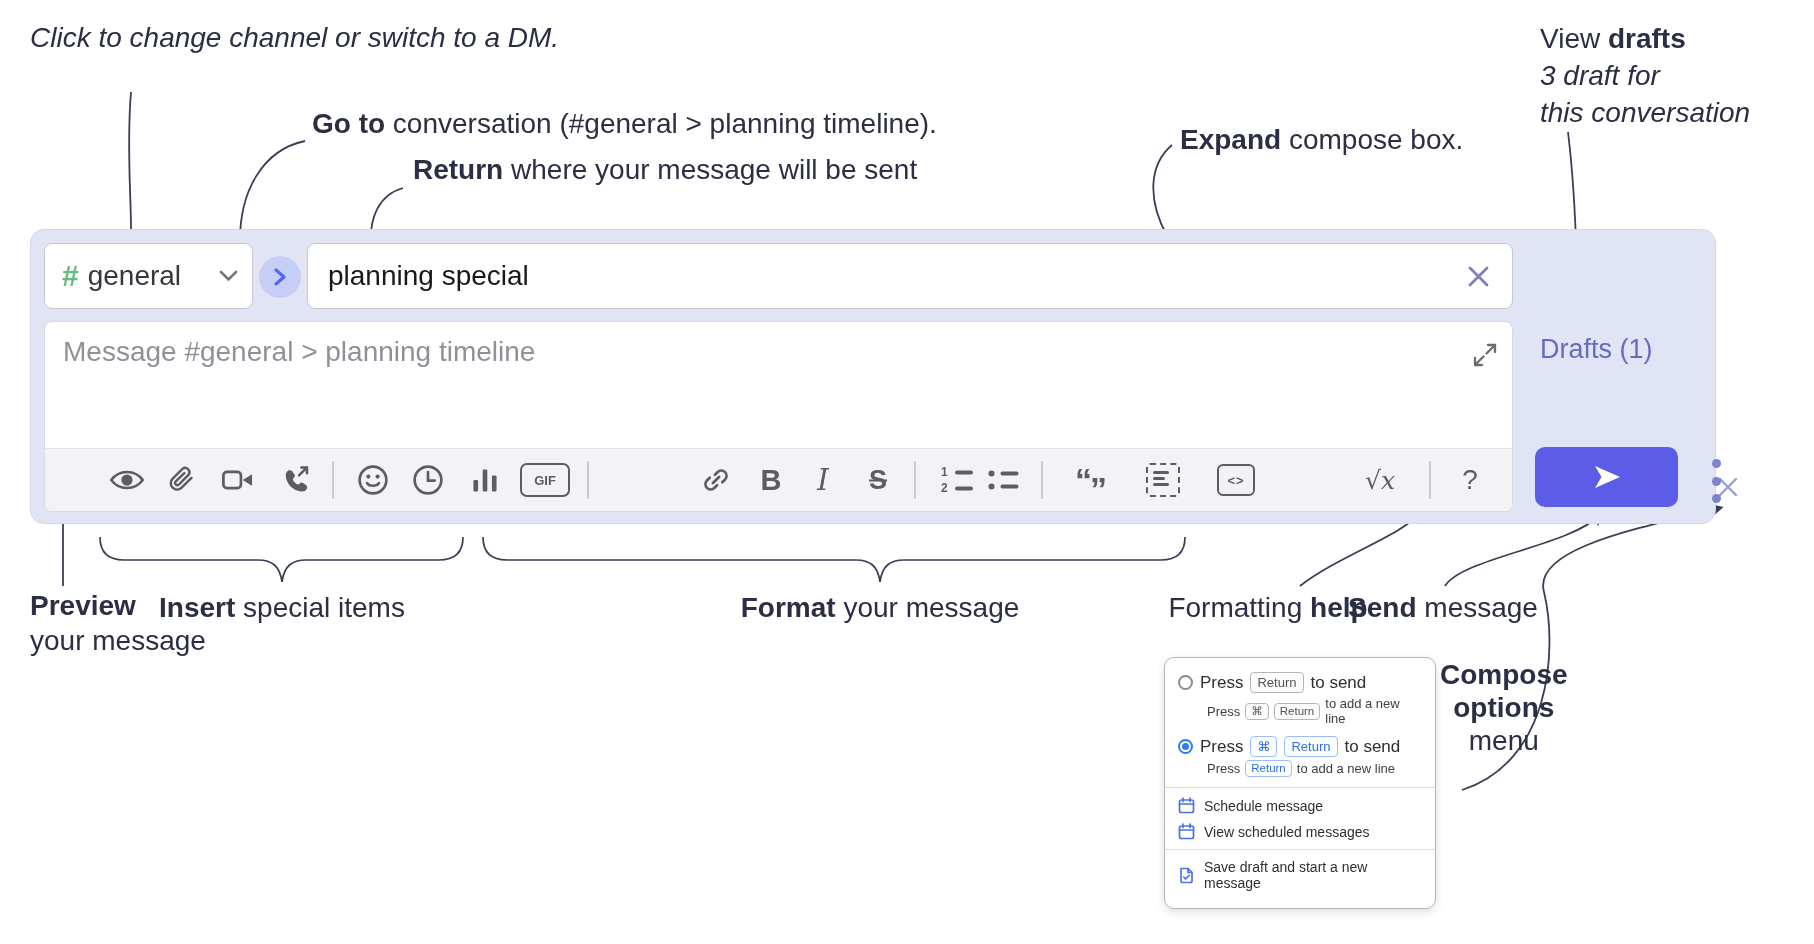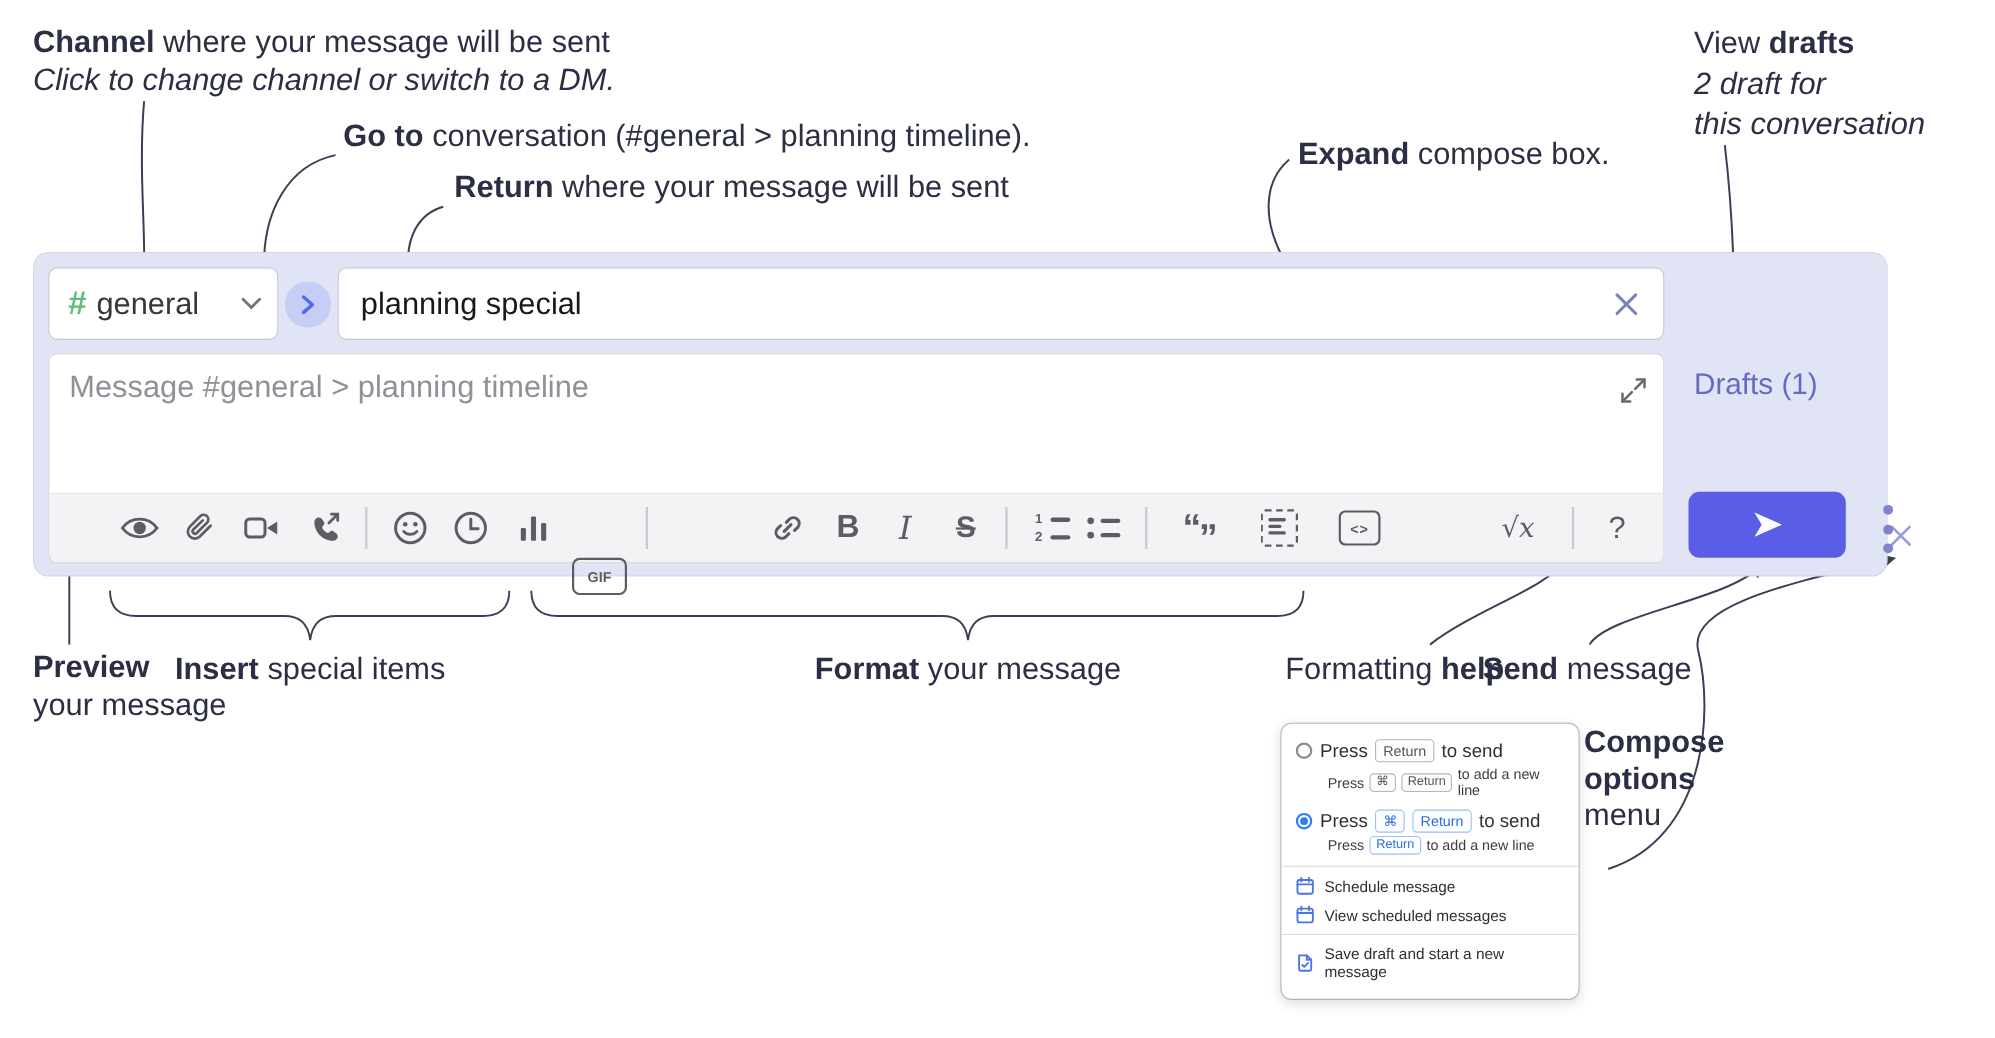--- a/index.html
+++ b/index.html
@@ -96,39 +96,38 @@
       <path d="M 63 586 L 63 514" marker-end="url(#arr)"></path>
       <path d="M 1300 586 C 1338 556, 1406 534, 1420 512" marker-end="url(#arr)"></path>
       <path d="M 1445 586 C 1462 558, 1570 546, 1600 515" marker-end="url(#arr)"></path>
       <path d="M 1462 790 C 1550 762, 1558 650, 1544 592 C 1532 548, 1640 528, 1720 508" marker-end="url(#arr)"></path>
       <path stroke-width="1.7" d="M 100 537 C 100 552, 108 560, 124 560 L 258 560 C 272 560, 280 566, 282 582 C 284 566, 292 560, 306 560 L 439 560 C 455 560, 463 552, 463 537"></path>
       <path stroke-width="1.7" d="M 483 537 C 483 552, 491 560, 507 560 L 856 560 C 870 560, 878 566, 880 582 C 882 566, 890 560, 904 560 L 1161 560 C 1177 560, 1185 552, 1185 537"></path>
     </g>
   </svg>
 
   <div class="ann" style="left:30px;top:20px;">
-    <div><b>Channel</b><span> where your message will be sent</span></div>
     <div class="it">Click to change channel or switch to a DM.</div>
   </div>
 
   <div class="ann" style="left:312px;top:106px;">
     <b>Go to</b><span> conversation (#general &gt; planning timeline).</span>
   </div>
 
   <div class="ann" style="left:413px;top:152px;">
     <b>Return</b><span> where your message will be sent</span>
   </div>
 
   <div class="ann" style="left:1180px;top:122px;">
     <b>Expand</b><span> compose box.</span>
   </div>
 
   <div class="ann" style="left:1540px;top:20px;line-height:37px;">
     <div><span>View </span><b>drafts</b></div>
-    <div class="it">2 draft for</div>
+    <div class="it">3 draft for</div>
     <div class="it">this conversation</div>
   </div>
 
   <div class="cbox">
     <svg class="closex" viewBox="0 0 30 30">
       <path d="M7 7 L23 23 M23 7 L7 23" stroke="#989fd6" stroke-width="2.4" stroke-linecap="round"></path>
     </svg>
   </div>
 
   <div class="chsel">
@@ -202,21 +201,21 @@
           <path d="M14 7.5 V14.5 H19.5" stroke="#5c5d63" stroke-width="2.2" fill="none" stroke-linecap="round"></path>
         </svg>
       </div>
       <div class="ticon" style="left:440px;">
         <svg width="30" height="30" viewBox="0 0 26 26">
           <rect x="3" y="13" width="4" height="10" rx="1" fill="#5c5d63"></rect>
           <rect x="11" y="4" width="4" height="19" rx="1" fill="#5c5d63"></rect>
           <rect x="19" y="9" width="4" height="14" rx="1" fill="#5c5d63"></rect>
         </svg>
       </div>
-      <div class="ticon" style="left:500px;margin-top:44px;">
+      <div class="ticon" style="left:500px;">
         <span class="gifbox">GIF</span>
       </div>
       <div class="tdiv" style="left:543px;"></div>
       <div class="ticon" style="left:671px;">
         <svg width="32" height="32" viewBox="0 0 28 28">
           <g stroke="#5c5d63" stroke-width="2.4" fill="none" stroke-linecap="round">
             <path d="M13 9.5 l2.5 -2.5 a4.6 4.6 0 0 1 6.5 6.5 L19.5 16"></path>
             <path d="M15 18.5 l-2.5 2.5 a4.6 4.6 0 0 1 -6.5 -6.5 L8.5 12"></path>
             <path d="M11.3 16.7 L16.7 11.3"></path>
           </g>
@@ -308,21 +307,21 @@
   </div>
 
   <div class="ann center" style="left:1268px;top:590px;">
     <span>Formatting </span><b>help</b>
   </div>
 
   <div class="ann center" style="left:1443px;top:590px;">
     <b>Send</b><span> message</span>
   </div>
 
-  <div class="ann" style="left:1440px;top:658px;line-height:33px;">
+  <div class="ann" style="left:1440px;top:658px;line-height:33px;text-align:center;">
     <div><b>Compose</b></div>
     <div><b>options</b></div>
     <div>menu</div>
   </div>
 
   <div class="menu">
     <div class="mrow">
       <span class="radio"></span>
       <span>Press</span>
       <span class="key">Return</span>

